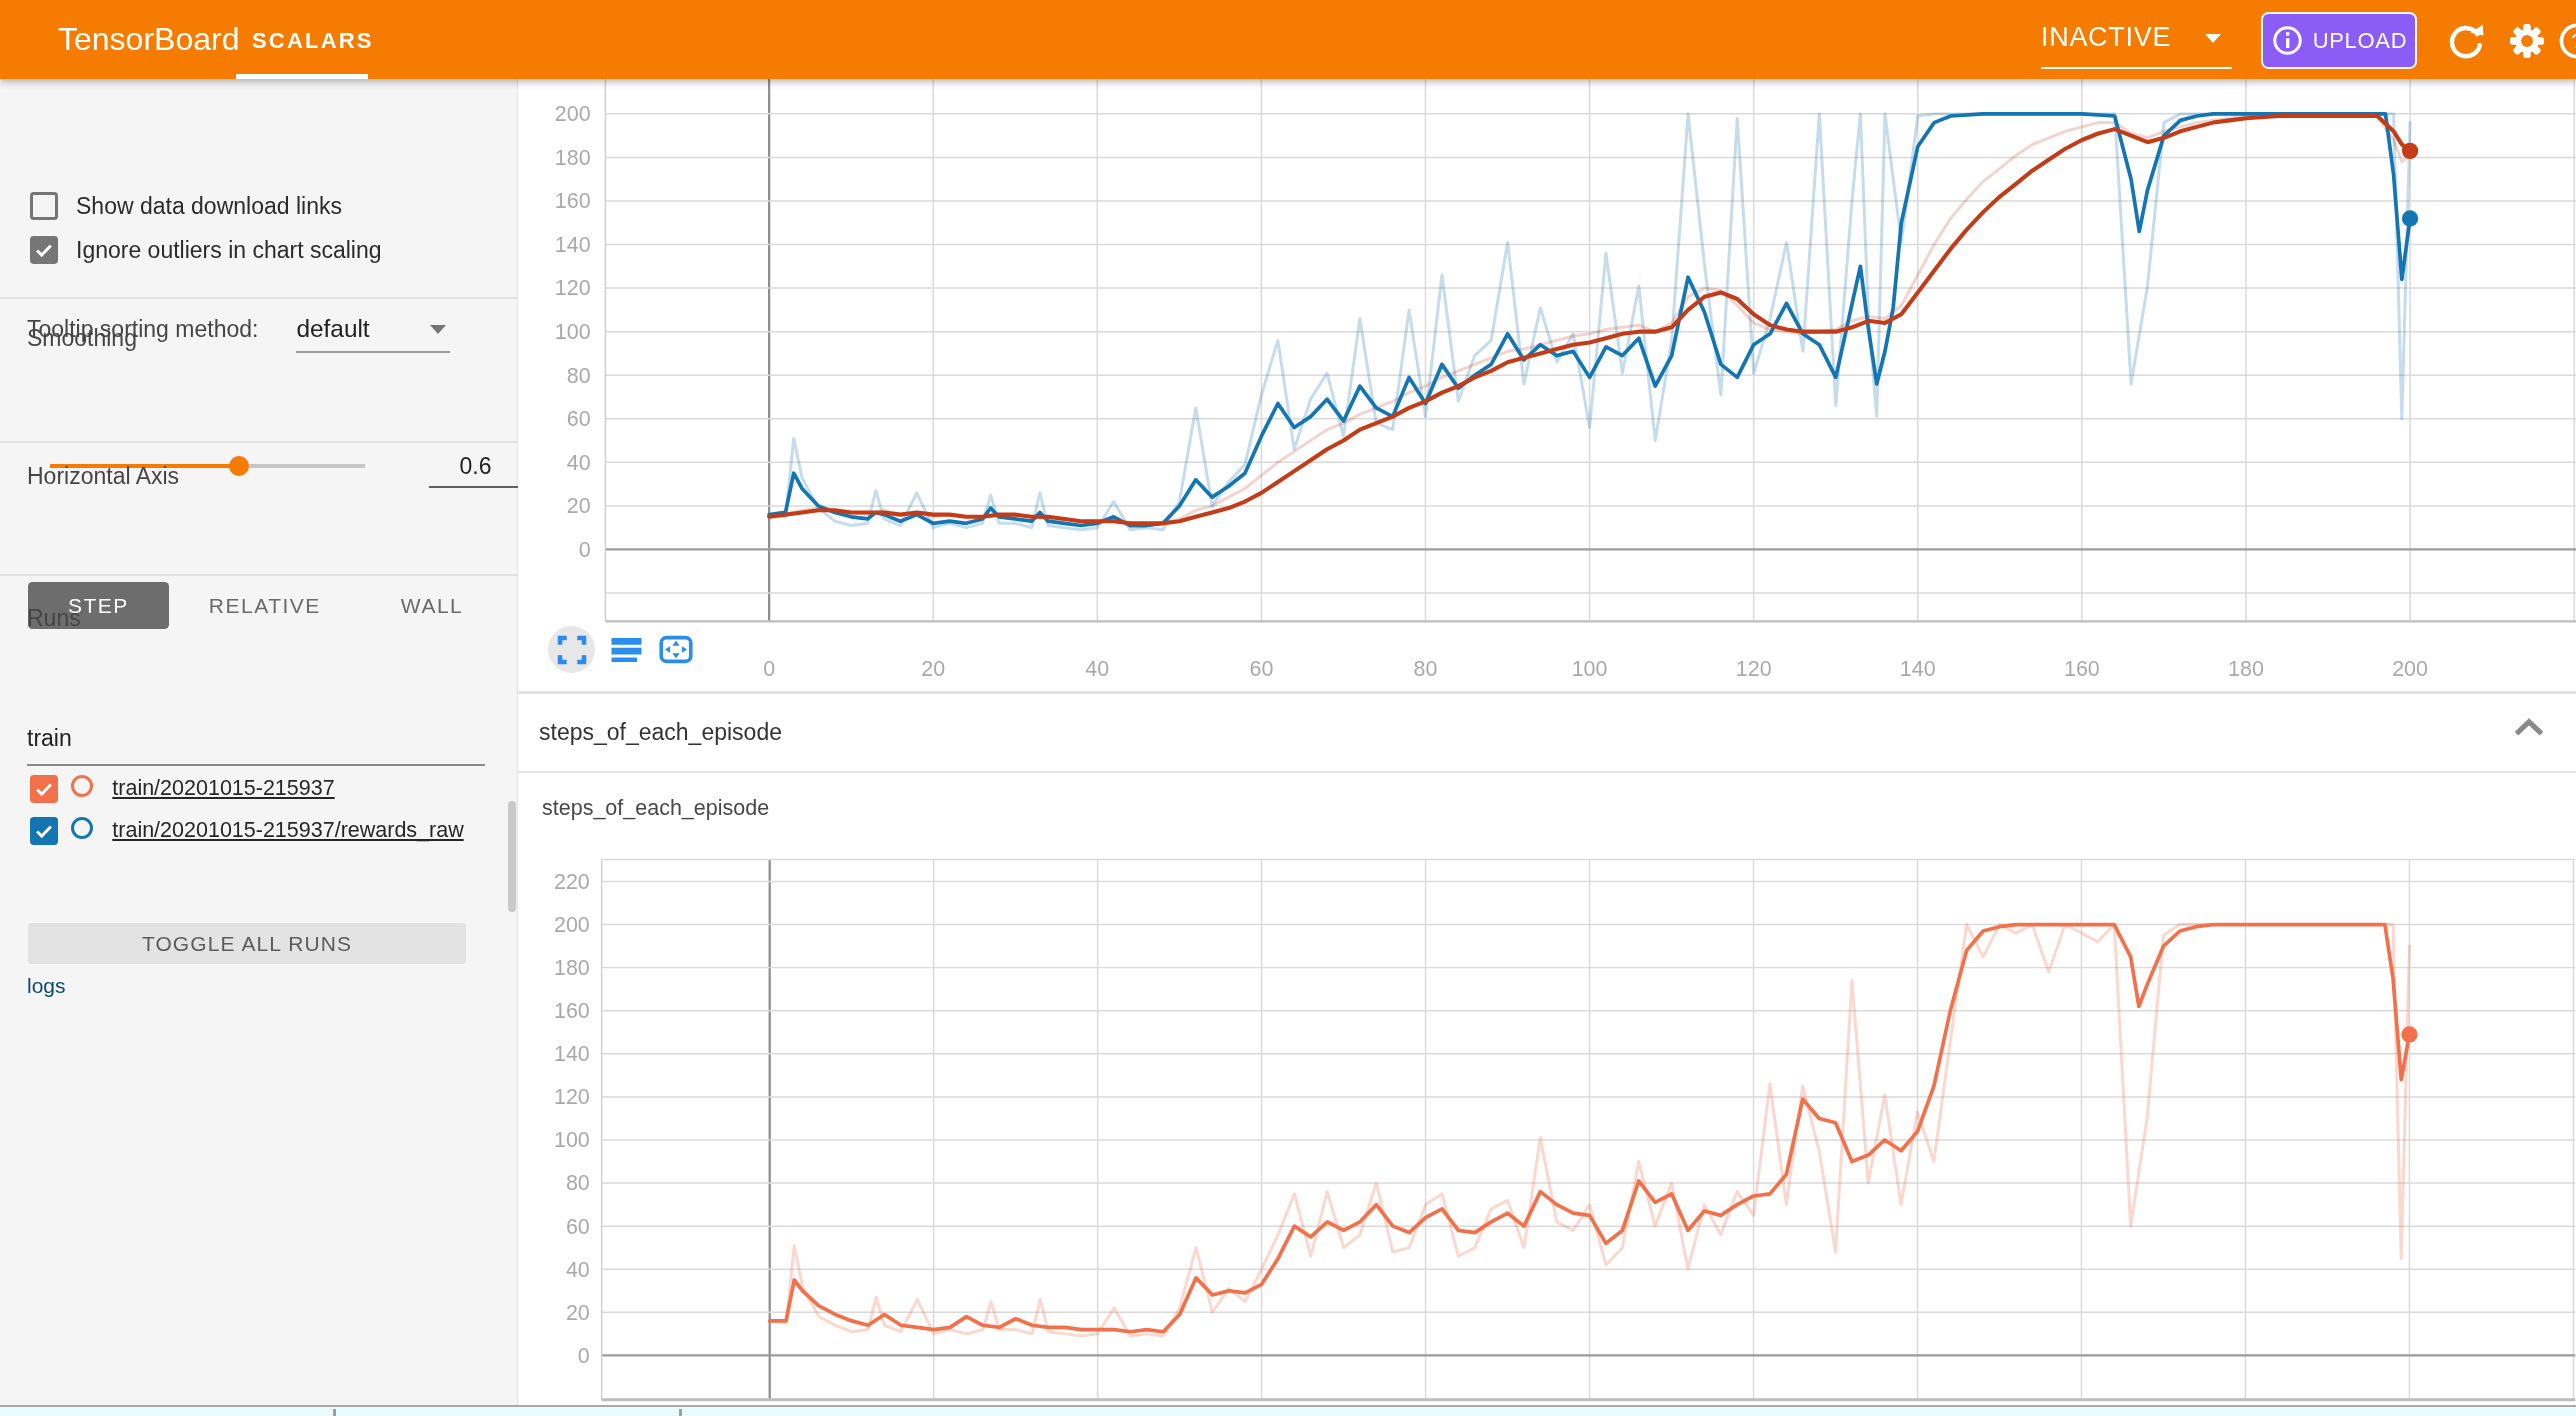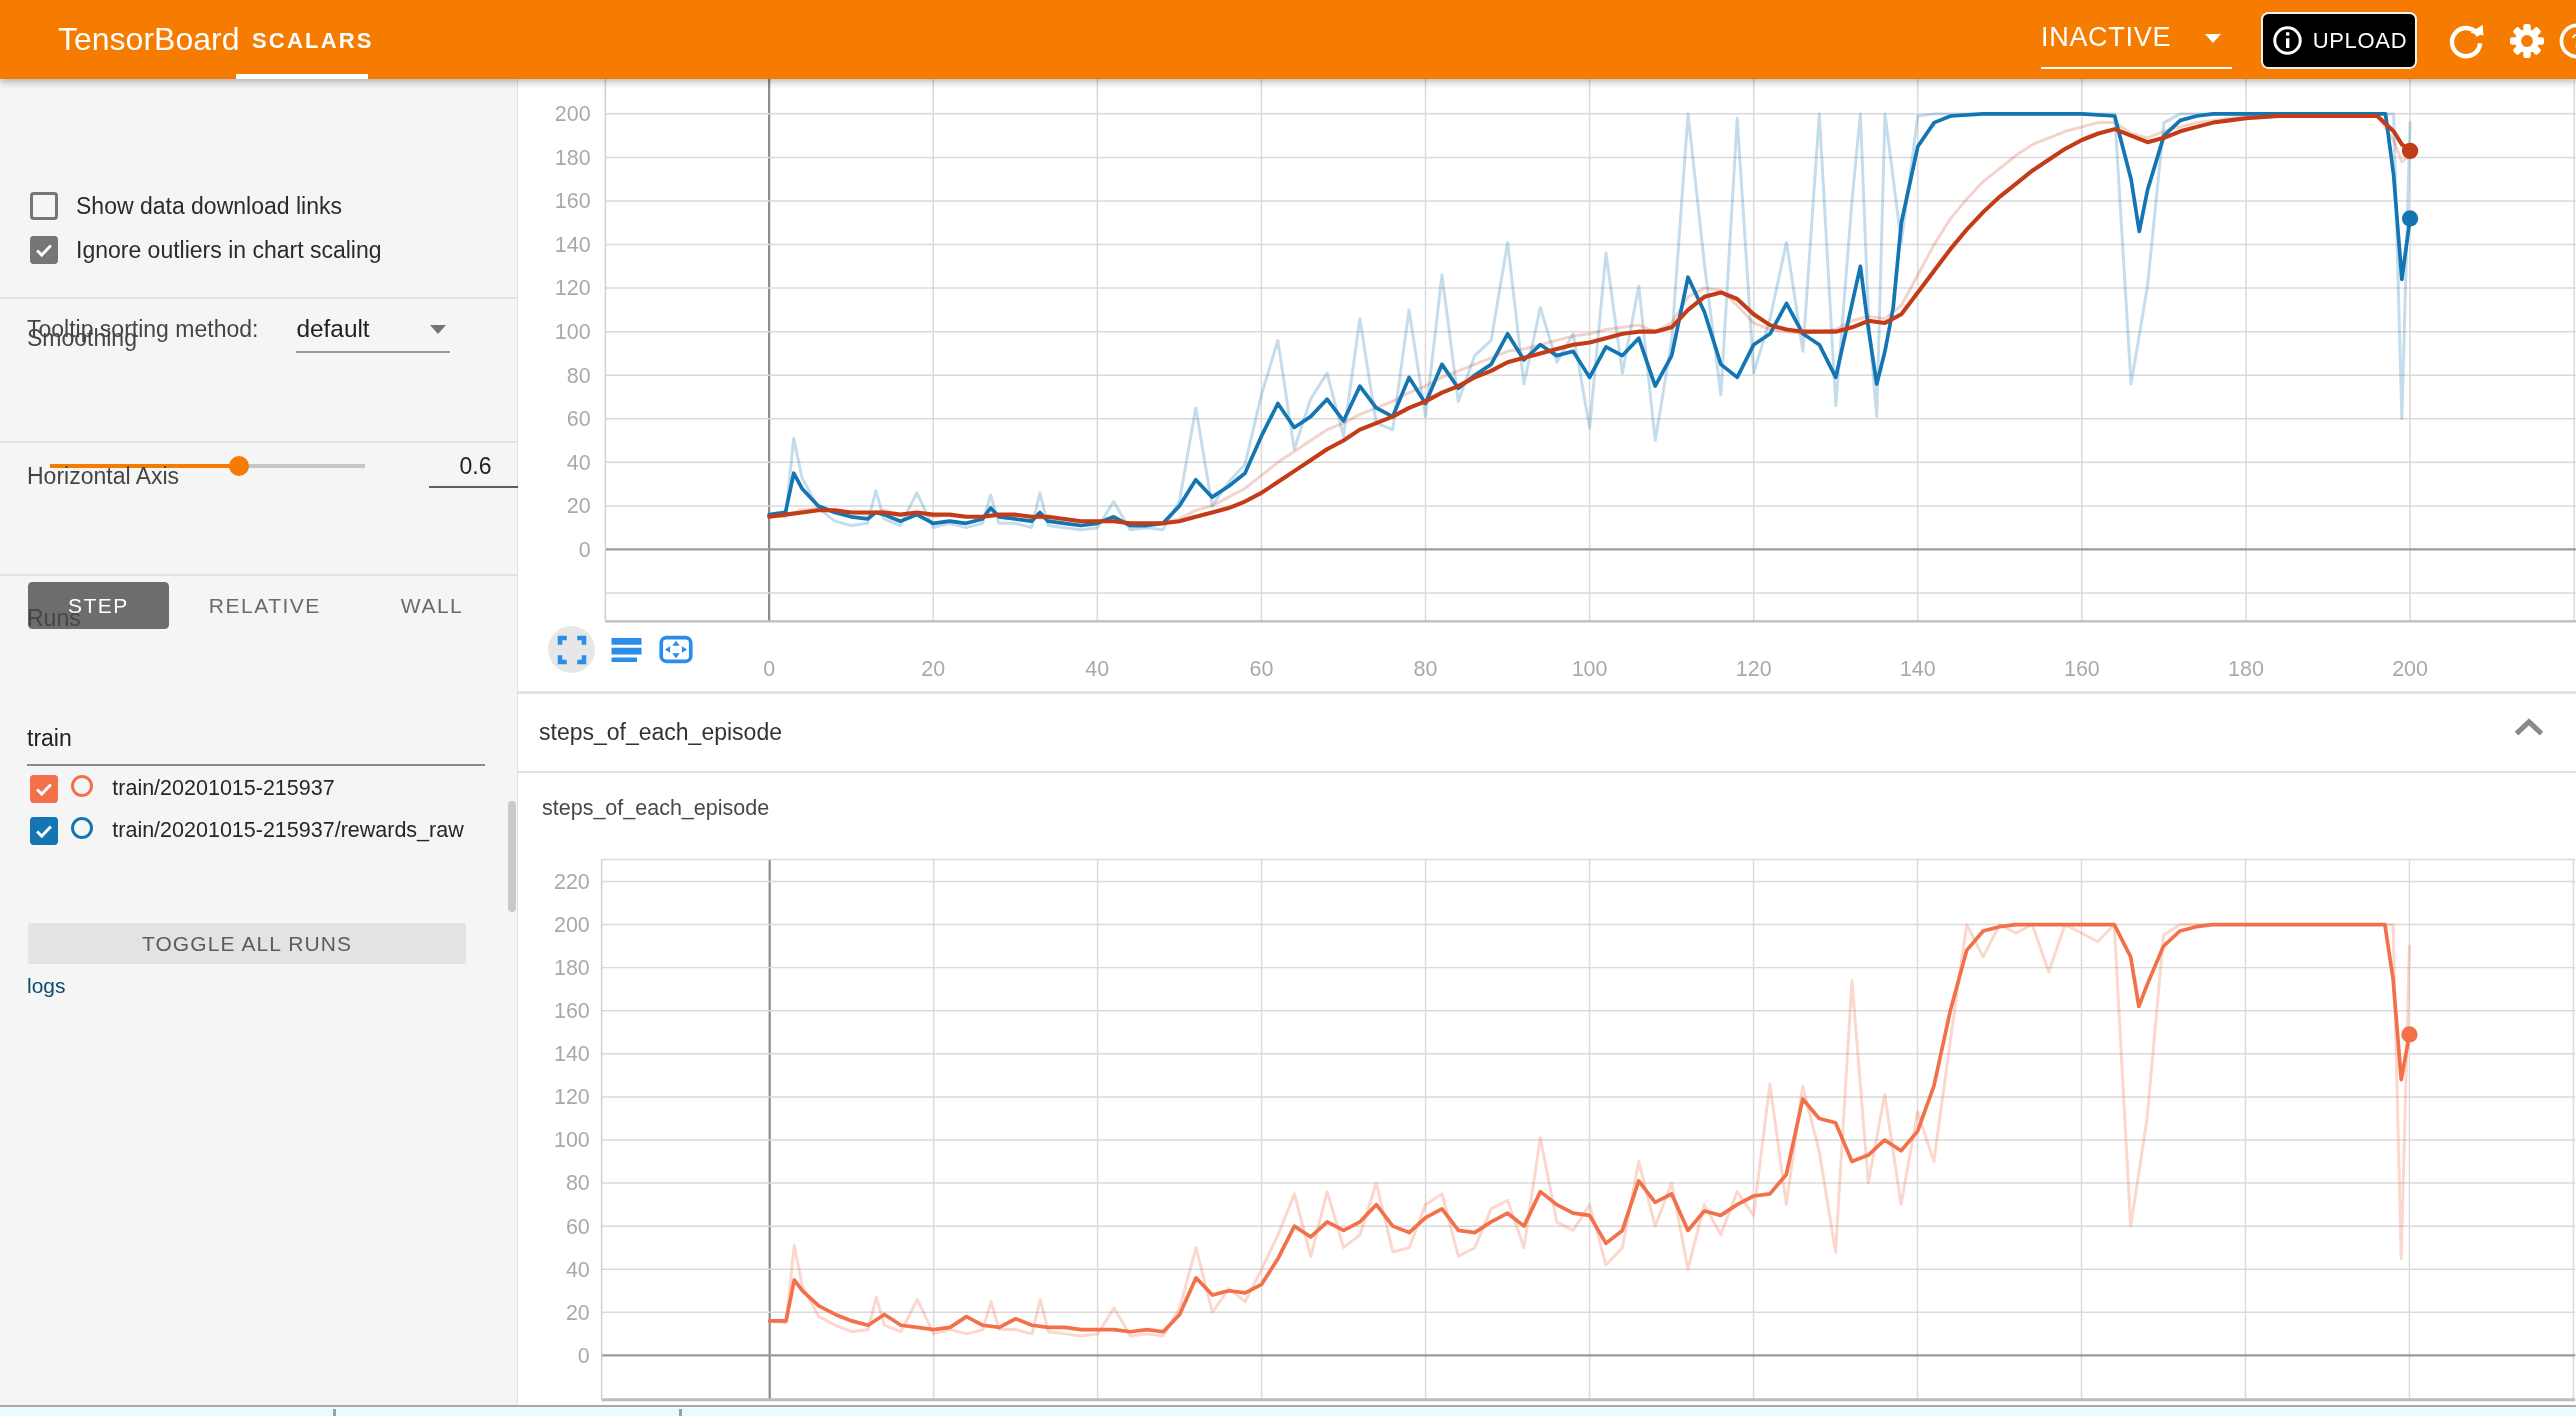--- a/index.html
+++ b/index.html
@@ -15,21 +15,21 @@
   .hdr-tab { position:absolute; left:252px; top:0; height:79px; line-height:81px;
              color:#fff; font-size:22px; letter-spacing:2.2px; font-weight:bold; }
   .hdr-tab-underline { position:absolute; left:236px; bottom:0; width:132px; height:5.2px; background:#fff; }
   .status-dd { position:absolute; left:2041px; top:15px; width:193px; height:53px; color:#fff; }
   .status-dd .txt { font-size:27px; letter-spacing:0.7px; line-height:44px; }
   .status-dd .line { position:absolute; left:0; top:52px; width:191px; height:2.2px; background:#fff; }
   .status-dd .arr { position:absolute; right:13.3px; top:19px; width:0; height:0;
                     border-left:8.1px solid transparent; border-right:8.1px solid transparent;
                     border-top:9.6px solid #fff; }
   .upload-btn { position:absolute; left:2261px; top:12px; width:156px; height:57px;
-                background:#000000; border:2.2px solid rgba(255,255,255,.95); border-radius:7.4px;
+                background:#8b5cf6; border:2.2px solid rgba(255,255,255,.95); border-radius:7.4px;
                 display:flex; align-items:center; justify-content:center; gap:9px;
                 color:#fff; font-size:22px; letter-spacing:0.7px; }
   .hdr-icon { position:absolute; top:21px; width:40px; height:40px; }
 
   
   .sidebar { position:absolute; left:0; top:79px; width:518px; height:1327px;
              background:#f5f5f5; border-right:1.5px solid #e2e2e2; }
   .sb-divider { position:absolute; left:0; width:518px; height:1.5px; background:#e1e1e1; }
   .sb-label { position:absolute; color:#454545; font-size:23px; }
   .cb { width:28px; height:28px; border:3px solid #767676; border-radius:3.7px; background:transparent;
@@ -60,21 +60,21 @@
   .runs-input input { width:458px; border:none; outline:none; background:transparent;
                       color:#212121; font-size:23px; font-family:inherit; }
   .runs-input .line { position:absolute; left:0; top:39px; width:458px; height:1.5px; background:#8a8a8a; }
   .runs-list { position:absolute; left:30px; top:696px; width:474px; }
   .run-row { display:flex; align-items:flex-start; margin-bottom:14px; }
   .run-check { width:28px; height:28px; border-radius:3.7px; flex:none;
                display:flex; align-items:center; justify-content:center; }
   .run-radio { width:22px; height:22px; border-radius:50%; border:3px solid #000;
                margin-left:13.3px; flex:none; background:transparent; }
   .run-lbl { margin-left:19px; width:374px; color:#262626; font-size:21.5px; line-height:1.06;
-             overflow-wrap:anywhere; padding-top:2.2px; }
+             overflow-wrap:anywhere; padding-top:2.2px;text-decoration:underline; }
   .toggle-btn { position:absolute; left:28px; top:844px; width:438px; height:41px;
                 background:#e3e3e3; border-radius:3px; color:#5c5c5c; font-size:21px;
                 letter-spacing:1.1px; display:flex; align-items:center; justify-content:center; }
   .logs-lbl { position:absolute; left:27px; top:895px; color:#0c4a6e; font-size:21px; }
   .sb-scroll { position:absolute; right:1.5px; top:722px; width:7.4px; height:111px;
                background:#c9c9c9; border-radius:3.7px; }
 
   
   .main { position:absolute; left:518px; top:79px; width:2058px; height:1338px; background:#fff; }
   .chart-svg { position:absolute; left:0; }

